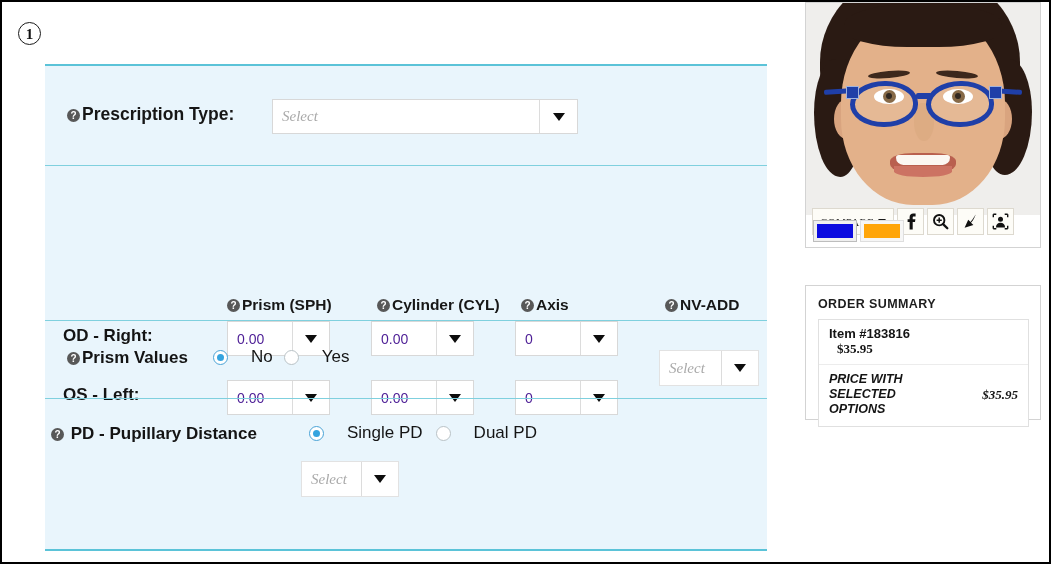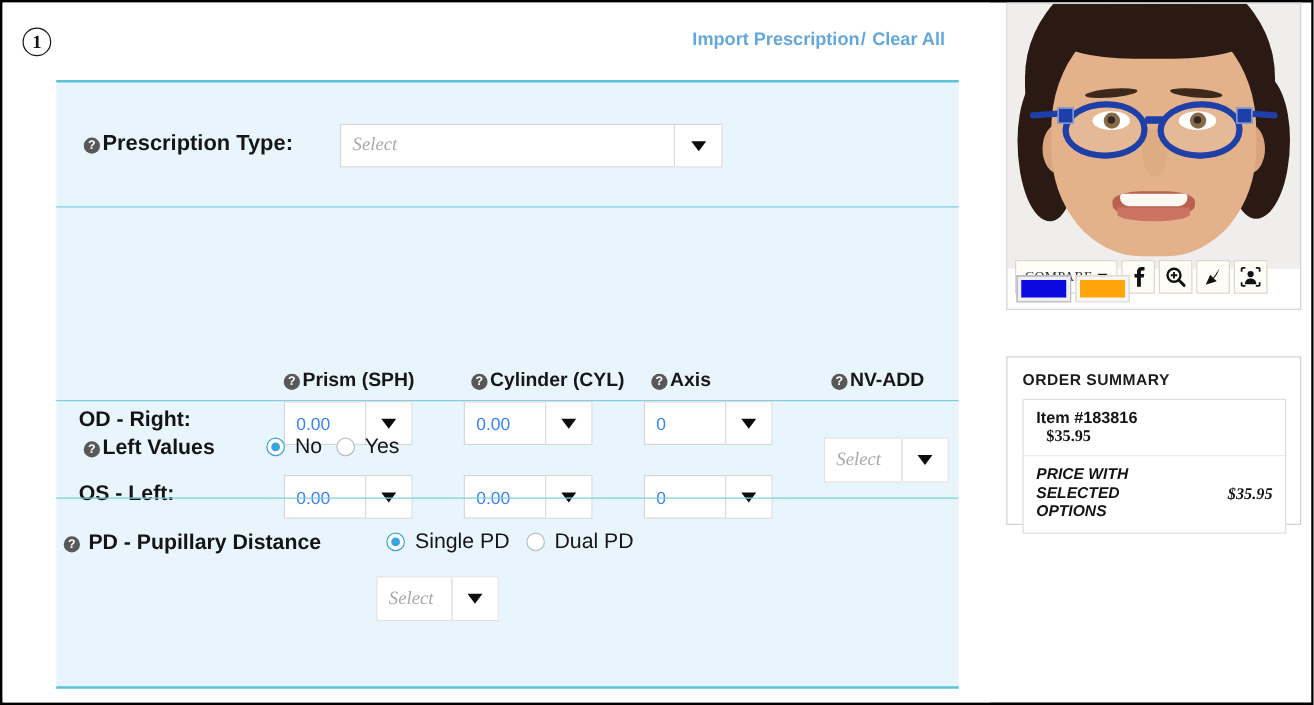--- a/index.html
+++ b/index.html
@@ -130,21 +130,21 @@
     border: 1px solid #d8d8d8;
     box-sizing: border-box;
     align-items: stretch;
   }
   .sel .val {
     flex: 1 1 auto;
     display: flex;
     align-items: center;
     padding-left: 9px;
     font-size: 14px;
-    color: #3b82f6;
+    color: #4c1d95;
     white-space: nowrap;
     overflow: hidden;
   }
   .sel .val.ph {
     font-family: "Liberation Serif", serif;
     font-style: italic;
     font-size: 15px;
     color: #a9a9a9;
   }
   .sel .arrow {
@@ -220,21 +220,21 @@
     position: absolute;
     left: 168px; top: 26px;
     display: flex;
     align-items: center;
     gap: 11px;
   }
 
   .radio {
     display: inline-flex;
     align-items: center;
-    gap: 8px;
+    gap: 23px;
   }
   .radio .dot {
     width: 15px; height: 15px;
     border-radius: 50%;
     border: 1px solid #b9c2c6;
     background: #fff;
     box-sizing: border-box;
     position: relative;
     flex: 0 0 auto;
   }
@@ -456,23 +456,20 @@
 </style>
 </head>
 <body>
 
 <div id="frame">
 
   <div id="left-col">
 
     <div id="rx-header">
       <div class="step-badge">1</div>
-      <div id="rx-links">
-        <a href="#">Import Prescription</a><span class="link-sep">/</span> <a href="#">Clear All</a>
-      </div>
     </div>
 
     <div id="rx-panel">
 
       <div class="panel-row" id="row-type">
         <div id="type-label">
           <span class="help">?</span><span>Prescription Type:</span>
         </div>
         <div id="type-select-wrap">
           <div class="sel big">
@@ -556,21 +553,21 @@
             <div class="val ph">Select</div>
             <div class="arrow">
                 <i></i>
               </div>
           </div>
         </div>
       </div>
 
       <div class="panel-row" id="row-prism">
         <div id="prism-label">
-          <span class="help">?</span><span>Left Values</span>
+          <span class="help">?</span><span>Prism Values</span>
         </div>
         <div id="prism-opts">
           <label class="radio on">
             <span class="dot"></span>
             <span class="txt">No</span>
           </label>
           <label class="radio">
             <span class="dot"></span>
             <span class="txt">Yes</span>
           </label>

